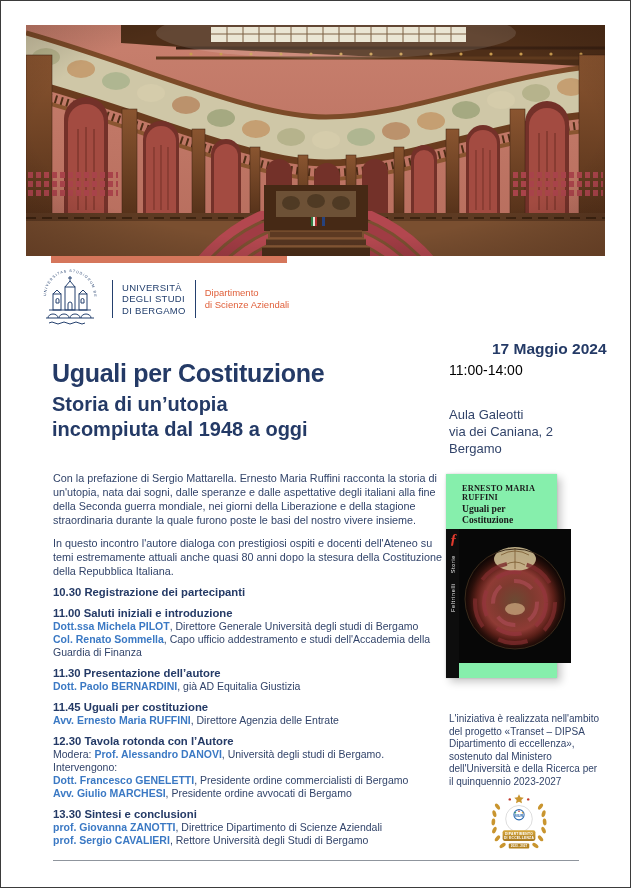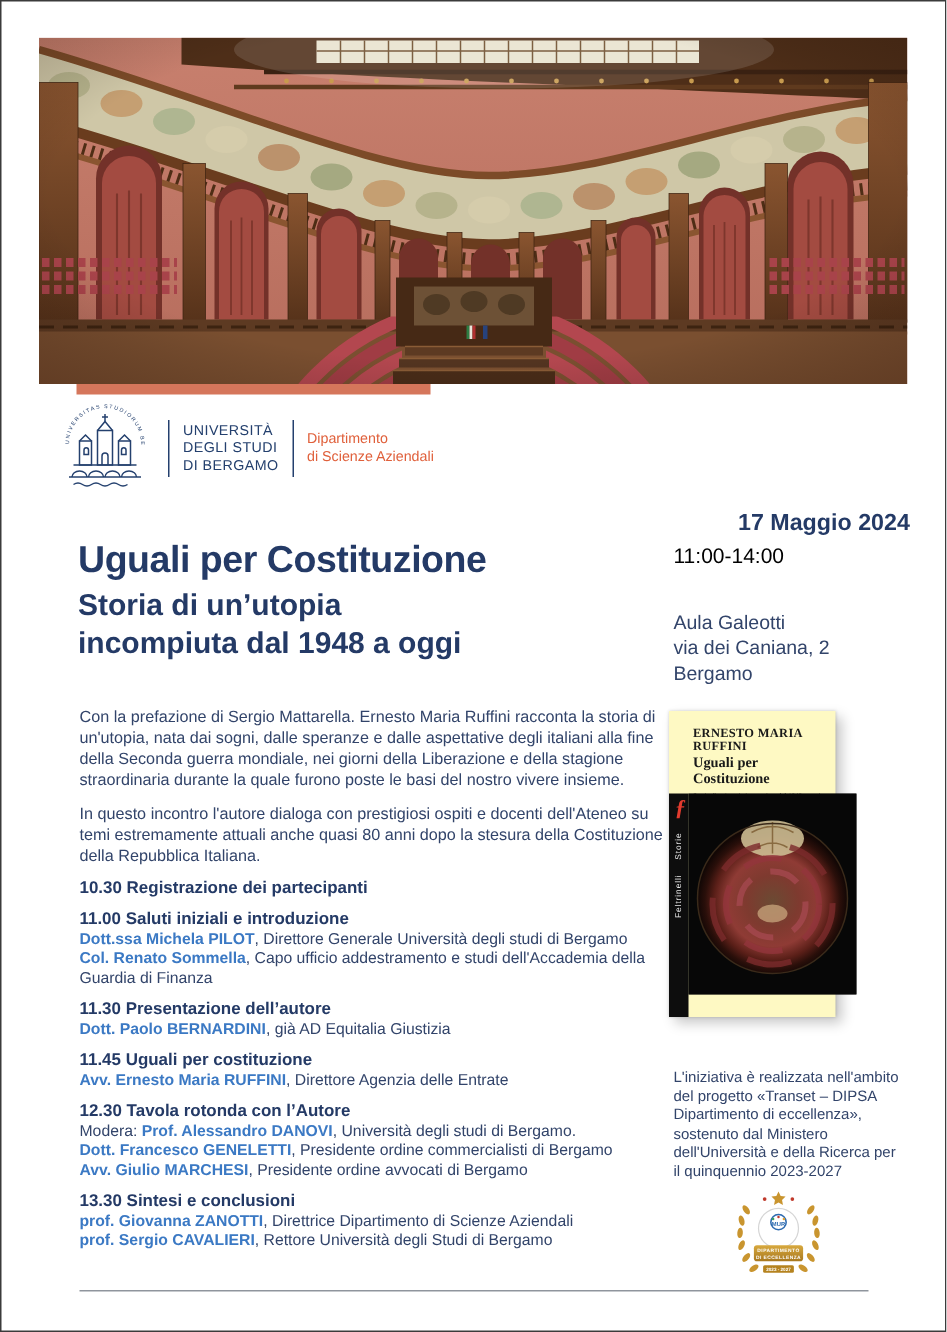--- a/index.html
+++ b/index.html
@@ -22,21 +22,21 @@
   .intro p{margin:0 0 9px 0;}
   .program{position:absolute;left:52px;top:585px;width:402px;font-size:10.5px;line-height:13px;color:#32446a;}
   .phead{font-weight:bold;font-size:11.3px;color:#243a66;margin-top:8px;}
   .phead:first-child{margin-top:0;}
   .pname{color:#3b79c4;font-weight:bold;}
   
   .side-date{position:absolute;left:448px;top:339px;font-size:15.5px;font-weight:bold;color:#243a66;margin-left:43px;}
   .side-time{position:absolute;left:448px;top:361px;font-size:14px;color:#000000;}
   .side-venue{position:absolute;left:448px;top:405px;font-size:13px;line-height:17px;color:#32446a;}
   
-  .book{position:absolute;left:445px;top:473px;width:111px;height:204px;background:#fef9c3;
+  .book{position:absolute;left:445px;top:473px;width:111px;height:204px;background:#86efac;
         box-shadow:4px 4px 8px rgba(0,0,0,.22),0 0 2px rgba(0,0,0,.18);}
   .book-head{position:absolute;left:16px;top:10px;right:5px;font-family:"Liberation Serif",serif;color:#1a1a1a;}
   .bk-author{font-size:8.3px;font-weight:bold;letter-spacing:.2px;}
   .bk-title{font-size:9.6px;font-weight:bold;margin-top:1px;}
   .bk-sub{font-size:4.6px;margin-top:3px;}
   .bk-pref{font-size:4.6px;margin-top:3px;}
   .book-spine{position:absolute;left:0;top:55px;bottom:0;width:13px;background:#0d0d0d;display:flex;
         flex-direction:column;align-items:center;justify-content:flex-start;padding-top:26px;box-sizing:border-box;}
   .book-spine span{writing-mode:vertical-rl;transform:rotate(180deg);color:#e8e8e8;font-size:5.6px;letter-spacing:.6px;}
   .book-spine .sp2{margin-top:10px;}
@@ -268,20 +268,21 @@
     <div class="pline"><span class="pname">Col. Renato Sommella</span><span>, Capo ufficio addestramento e studi dell'Accademia della Guardia di Finanza</span></div>
 
     <div class="phead">11.30 Presentazione dell’autore</div>
     <div class="pline"><span class="pname">Dott. Paolo BERNARDINI</span><span>, già AD Equitalia Giustizia</span></div>
 
     <div class="phead">11.45 Uguali per costituzione</div>
     <div class="pline"><span class="pname">Avv. Ernesto Maria RUFFINI</span><span>, Direttore Agenzia delle Entrate</span></div>
 
     <div class="phead">12.30 Tavola rotonda con l’Autore</div>
     <div class="pline"><span>Modera: </span><span class="pname">Prof. Alessandro DANOVI</span><span>, Università degli studi di Bergamo.</span></div>
+    <div class="pline"><span>Intervengono:</span></div>
     <div class="pline"><span class="pname">Dott. Francesco GENELETTI</span><span>, Presidente ordine commercialisti di Bergamo</span></div>
     <div class="pline"><span class="pname">Avv. Giulio MARCHESI</span><span>, Presidente ordine avvocati di Bergamo</span></div>
 
     <div class="phead">13.30 Sintesi e conclusioni</div>
     <div class="pline"><span class="pname">prof. Giovanna ZANOTTI</span><span>, Direttrice Dipartimento di Scienze Aziendali</span></div>
     <div class="pline"><span class="pname">prof. Sergio CAVALIERI</span><span>, Rettore Università degli Studi di Bergamo</span></div>
   </div>
 
   <div class="side-date">17 Maggio 2024</div>
   <div class="side-time">11:00-14:00</div>

